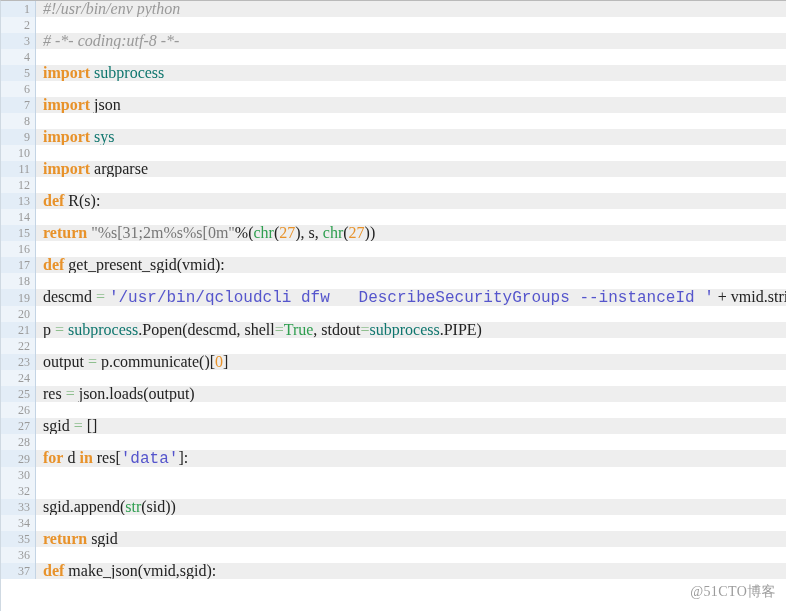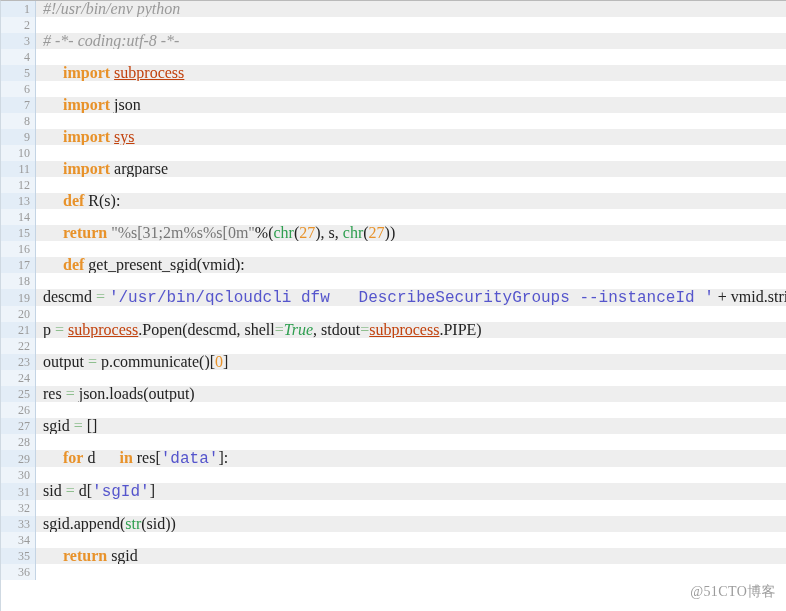--- a/index.html
+++ b/index.html
@@ -69,27 +69,27 @@
     padding: 0 0 0 7px;
     font-family: "Liberation Serif", "DejaVu Serif", serif;
     font-size: 16px;
     line-height: 16px;
     vertical-align: middle;
     color: #222222;
     white-space: pre;
     overflow: hidden;
   }
   .tok-comment { color: #999999; font-style: italic; }
-  .tok-kw      { color: #e8922a; font-weight: bold; margin-left: 20px; }
-  .tok-mod     { color: #c2410c; text-decoration: underline; }
+  .tok-kw      { color: #e8922a; font-weight: bold; }
+  .tok-mod     { color: #0f766e; }
   .tok-str     { color: #5555cc; font-family: Liberation Mono, monospace; }
   .tok-str2    { color: #777777; }
   .tok-num     { color: #e8922a; }
   .tok-builtin { color: #2e9e4f; }
-  .tok-const   { color: #2e9e4f; font-style: italic; }
+  .tok-const   { color: #2e9e4f; }
   .tok-op      { color: #8fbf8f; }
   .tok-plain   { color: #222222; }
 
   .watermark {
     position: absolute;
     right: 10px;
     bottom: 10px;
     font-family: Liberation Serif, serif;
     font-size: 14px;
     color: #9c9c9c;
@@ -218,41 +218,41 @@
             <td class="src"></td>
           </tr>
           <tr class="code-row odd">
             <td class="ln">29</td>
             <td class="src"><span class="tok-kw">for</span><span class="tok-plain"> d </span><span class="tok-kw">in</span><span class="tok-plain"> res[</span><span class="tok-str">'data'</span><span class="tok-plain">]:</span></td>
           </tr>
           <tr class="code-row even">
             <td class="ln">30</td>
             <td class="src"></td>
           </tr>
-          <tr class="code-row odd">
-            <td class="ln">31</td>
-            <td class="src"><span class="tok-plain">sid </span><span class="tok-op">=</span><span class="tok-plain"> d[</span><span class="tok-str">'sgId'</span><span class="tok-plain">]</span></td>
-          </tr>
           <tr class="code-row even">
             <td class="ln">32</td>
             <td class="src"></td>
           </tr>
           <tr class="code-row odd">
             <td class="ln">33</td>
             <td class="src"><span class="tok-plain">sgid.append(</span><span class="tok-builtin">str</span><span class="tok-plain">(sid))</span></td>
           </tr>
           <tr class="code-row even">
             <td class="ln">34</td>
             <td class="src"></td>
           </tr>
           <tr class="code-row odd">
             <td class="ln">35</td>
             <td class="src"><span class="tok-kw">return</span><span class="tok-plain"> sgid</span></td>
           </tr>
           <tr class="code-row even">
             <td class="ln">36</td>
             <td class="src"></td>
+          </tr>
+          <tr class="code-row odd">
+            <td class="ln">37</td>
+            <td class="src"><span class="tok-kw">def</span><span class="tok-plain"> make_json(vmid,sgid):</span></td>
           </tr>
         </tbody>
     </table>
   </div>
   <div class="watermark">@51CTO博客</div>
 </div>
 
 </body></html>

